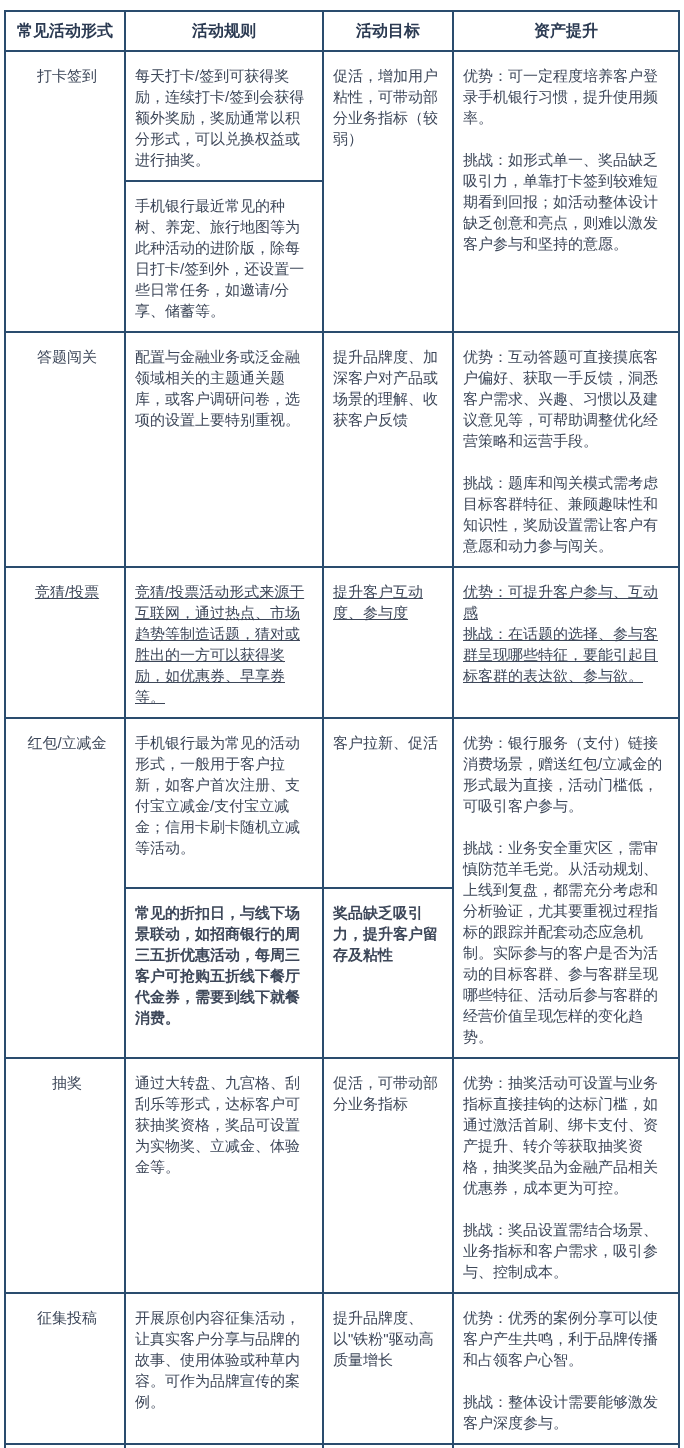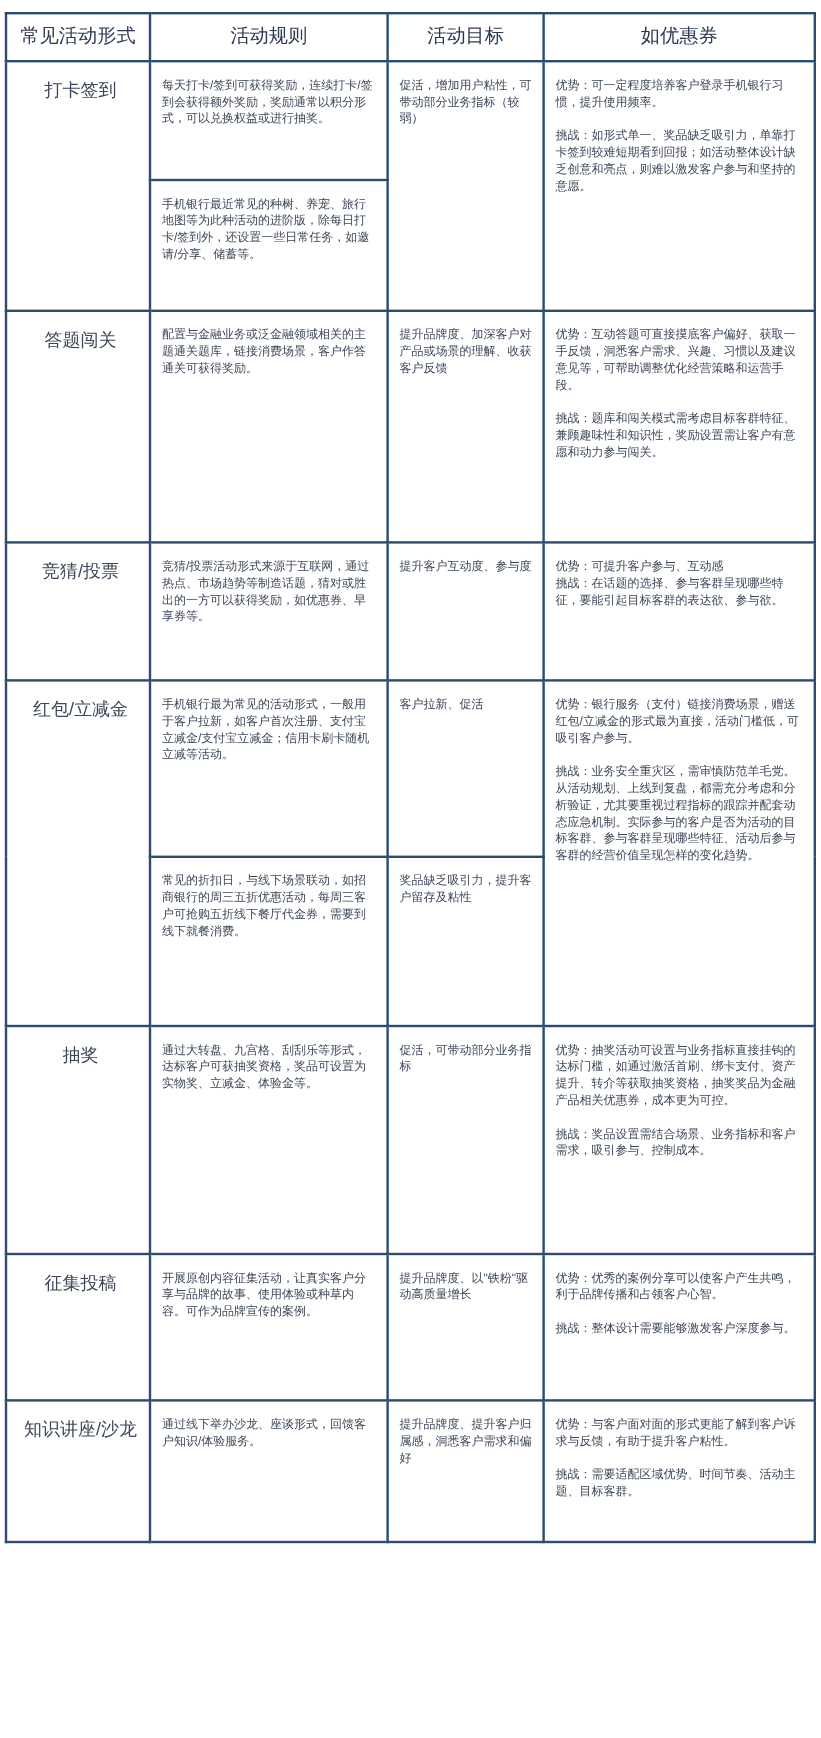--- a/index.html
+++ b/index.html
@@ -19,89 +19,89 @@
     border-collapse: collapse;
     table-layout: fixed;
     width: 674px;
   }
   col.c1{ width:120px; } col.c2{ width:198px; }
   col.c3{ width:130px; } col.c4{ width:226px; }
   th, td{
     border: 2px solid var(--border);
     vertical-align: top;
     color: var(--body-text);
-    font-size: 10px;
+    font-size: 15px;
     line-height: 1.4;
     padding: 13px 8px 10px 9px;
     white-space: pre-line;
     word-break: break-all;
     overflow-wrap: anywhere;
   }
   th{
     color: var(--head-text);
-    font-weight: normal;
+    font-weight: bold;
     font-size: 16px;
     text-align: center;
     padding: 8px 4px;
     white-space: normal;
     height: 34px;
     vertical-align: middle;
     border-radius: 20px;
   }
   td.form{
     text-align: center;
     font-size: 15px;
     padding-left: 12px;
   }
   
   tr.h-r1a td{ height: 99px; }
   tr.h-r1b td{ height: 109px; margin-left: 28px; }
   tr.h-r2  td{ height: 193px; }
-  tr.h-r3  td{ height: 115px; }
+  tr.h-r3  td{ height: 115px; text-decoration: underline; }
   tr.h-r4a td{ height: 147px; }
-  tr.h-r4b td{ height: 141px; }
+  tr.h-r4b td{ height: 141px; font-weight: bold; }
   tr.h-r5  td{ height: 190px; margin-top: 44px; }
   tr.h-r6  td{ height: 122px; }
   tr.h-r7  td{ height: 118px; }
 </style>
 </head>
 <body>
 
 <table>
   <colgroup>
       <col class="c1">
       <col class="c2">
       <col class="c3">
       <col class="c4">
     </colgroup>
   <thead>
     <tr>
       <th>常见活动形式</th>
       <th>活动规则</th>
       <th>活动目标</th>
-      <th>如优惠券</th>
+      <th>资产提升</th>
     </tr>
   </thead>
   <tbody>
 
     <tr class="h-r1a">
       <td class="form" rowspan="2">打卡签到</td>
       <td>每天打卡/签到可获得奖励，连续打卡/签到会获得额外奖励，奖励通常以积分形式，可以兑换权益或进行抽奖。</td>
       <td rowspan="2">促活，增加用户粘性，可带动部分业务指标（较弱）</td>
       <td rowspan="2">优势：可一定程度培养客户登录手机银行习惯，提升使用频率。
 
 挑战：如形式单一、奖品缺乏吸引力，单靠打卡签到较难短期看到回报；如活动整体设计缺乏创意和亮点，则难以激发客户参与和坚持的意愿。</td>
     </tr>
     <tr class="h-r1b">
       <td>手机银行最近常见的种树、养宠、旅行地图等为此种活动的进阶版，除每日打卡/签到外，还设置一些日常任务，如邀请/分享、储蓄等。</td>
     </tr>
 
     <tr class="h-r2">
       <td class="form">答题闯关</td>
-      <td>配置与金融业务或泛金融领域相关的主题通关题库，链接消费场景，客户作答通关可获得奖励。</td>
+      <td>配置与金融业务或泛金融领域相关的主题通关题库，或客户调研问卷，选项的设置上要特别重视。</td>
       <td>提升品牌度、加深客户对产品或场景的理解、收获客户反馈</td>
       <td>优势：互动答题可直接摸底客户偏好、获取一手反馈，洞悉客户需求、兴趣、习惯以及建议意见等，可帮助调整优化经营策略和运营手段。
 
 挑战：题库和闯关模式需考虑目标客群特征、兼顾趣味性和知识性，奖励设置需让客户有意愿和动力参与闯关。</td>
     </tr>
 
     <tr class="h-r3">
       <td class="form">竞猜/投票</td>
       <td>竞猜/投票活动形式来源于互联网，通过热点、市场趋势等制造话题，猜对或胜出的一方可以获得奖励，如优惠券、早享券等。</td>
       <td>提升客户互动度、参与度</td>

